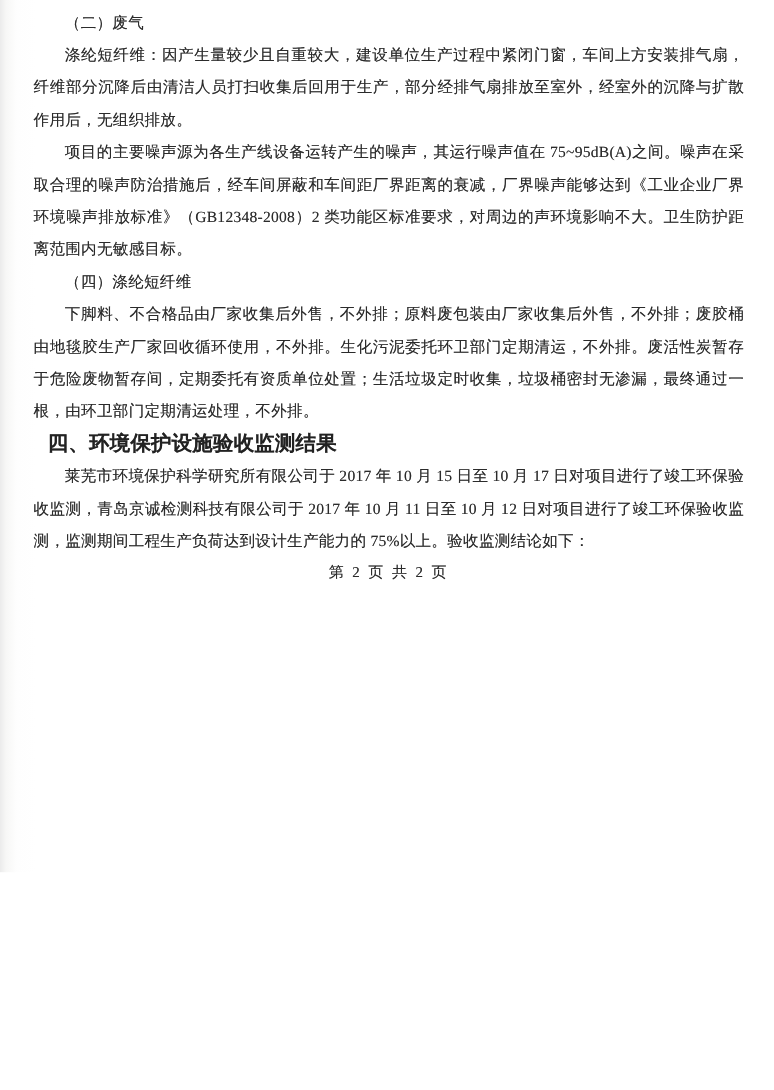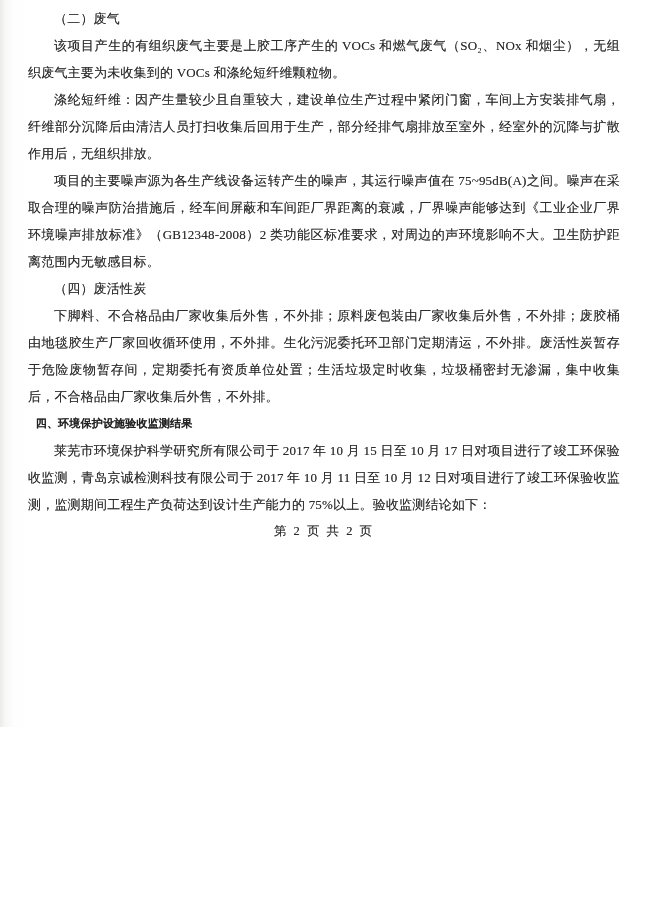--- a/index.html
+++ b/index.html
@@ -24,21 +24,21 @@
     line-height: 27px;
     text-align: justify;
     letter-spacing: 0.2px;
     text-shadow: 0 0 0.5px rgba(45,45,45,0.55);
     word-break: break-all;
   }
   .indent2 { text-indent: 2em; }
   .section-heading {
     font-weight: bold;
     text-indent: 0.7em;
-    font-size: 11px;
+    font-size: 17px;
     color: #222;
   }
   .footer {
     margin: 0;
     font-size: 12.5px;
     line-height: 27px;
     text-align: center;
     letter-spacing: 2px;
     text-shadow: 0 0 0.5px rgba(45,45,45,0.5);
     color: #2b2b2b;
@@ -52,27 +52,26 @@
     border-radius: 50%;
     background: #9b9b9b;
   }
 </style>
 </head>
 <body>
 
 <div class="page">
 
   <p class="block indent2">（二）废气</p>
-  <p class="block indent2">该项目产生的有组织废气主要是上胶工序产生的 VOCs 和燃气废气（SO₂、NOx 和烟尘），无组织废气主要为未收集到的 VOCs 和涤纶短纤维颗粒物。</p>
   <p class="block indent2">涤纶短纤维：因产生量较少且自重较大，建设单位生产过程中紧闭门窗，车间上方安装排气扇，纤维部分沉降后由清洁人员打扫收集后回用于生产，部分经排气扇排放至室外，经室外的沉降与扩散作用后，无组织排放。</p>
 
   <p class="block indent2">项目的主要噪声源为各生产线设备运转产生的噪声，其运行噪声值在 75~95dB(A)之间。噪声在采取合理的噪声防治措施后，经车间屏蔽和车间距厂界距离的衰减，厂界噪声能够达到《工业企业厂界环境噪声排放标准》（GB12348-2008）2 类功能区标准要求，对周边的声环境影响不大。卫生防护距离范围内无敏感目标。</p>
 
-  <p class="block indent2">（四）废活性炭</p>
-  <p class="block indent2">下脚料、不合格品由厂家收集后外售，不外排；原料废包装由厂家收集后外售，不外排；废胶桶由地毯胶生产厂家回收循环使用，不外排。生化污泥委托环卫部门定期清运，不外排。废活性炭暂存于危险废物暂存间，定期委托有资质单位处置；生活垃圾定时收集，垃圾桶密封无渗漏，集中收集后，不合格品由厂家收集后外售，不外排。</p>
+  <p class="block indent2">（四）涤纶短纤维</p>
+  <p class="block indent2">下脚料、不合格品由厂家收集后外售，不外排；原料废包装由厂家收集后外售，不外排；废胶桶由地毯胶生产厂家回收循环使用，不外排。生化污泥委托环卫部门定期清运，不外排。废活性炭暂存于危险废物暂存间，定期委托有资质单位处置；生活垃圾定时收集，垃圾桶密封无渗漏，最终通过一根，由环卫部门定期清运处理，不外排。</p>
 
   <p class="block section-heading">四、环境保护设施验收监测结果</p>
   <p class="block indent2">莱芜市环境保护科学研究所有限公司于 2017 年 10 月 15 日至 10 月 17 日对项目进行了竣工环保验收监测，青岛京诚检测科技有限公司于 2017 年 10 月 11 日至 10 月 12 日对项目进行了竣工环保验收监测，监测期间工程生产负荷达到设计生产能力的 75%以上。验收监测结论如下：</p>
 
   <p class="footer">第 2 页 共 2 页</p>
 
   <span class="speck"></span>
 </div>
 
 </body></html>

